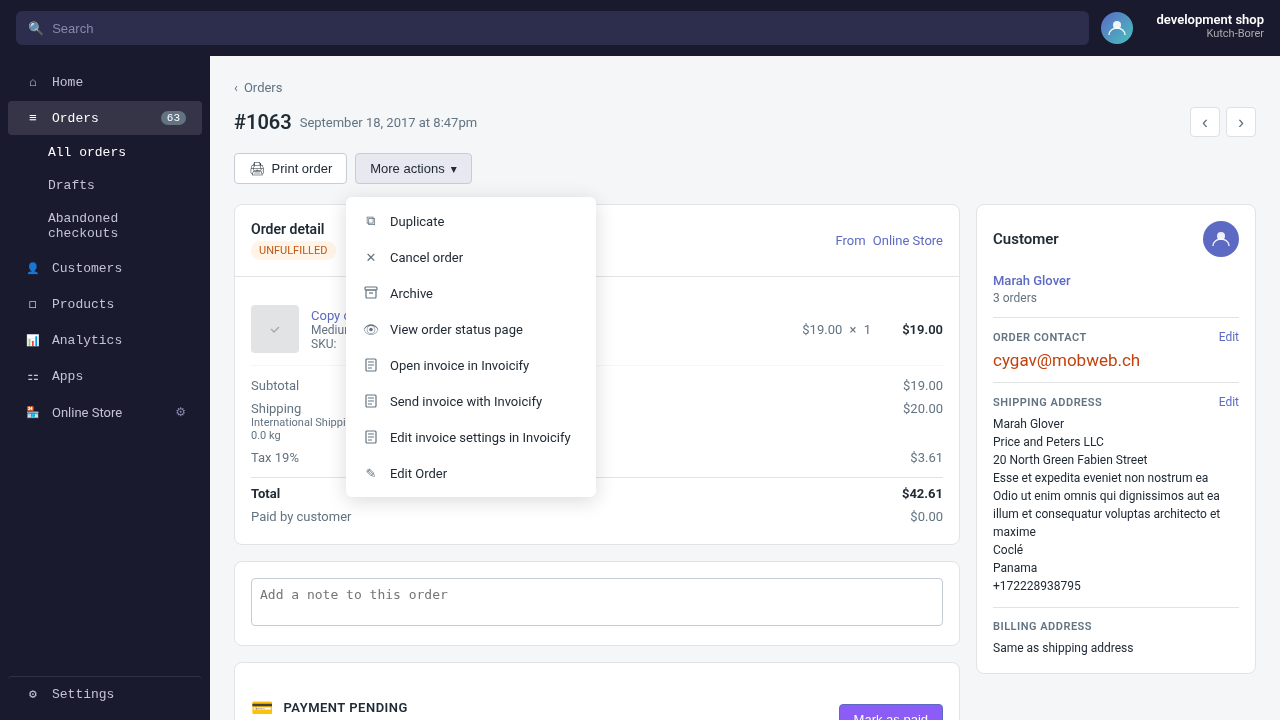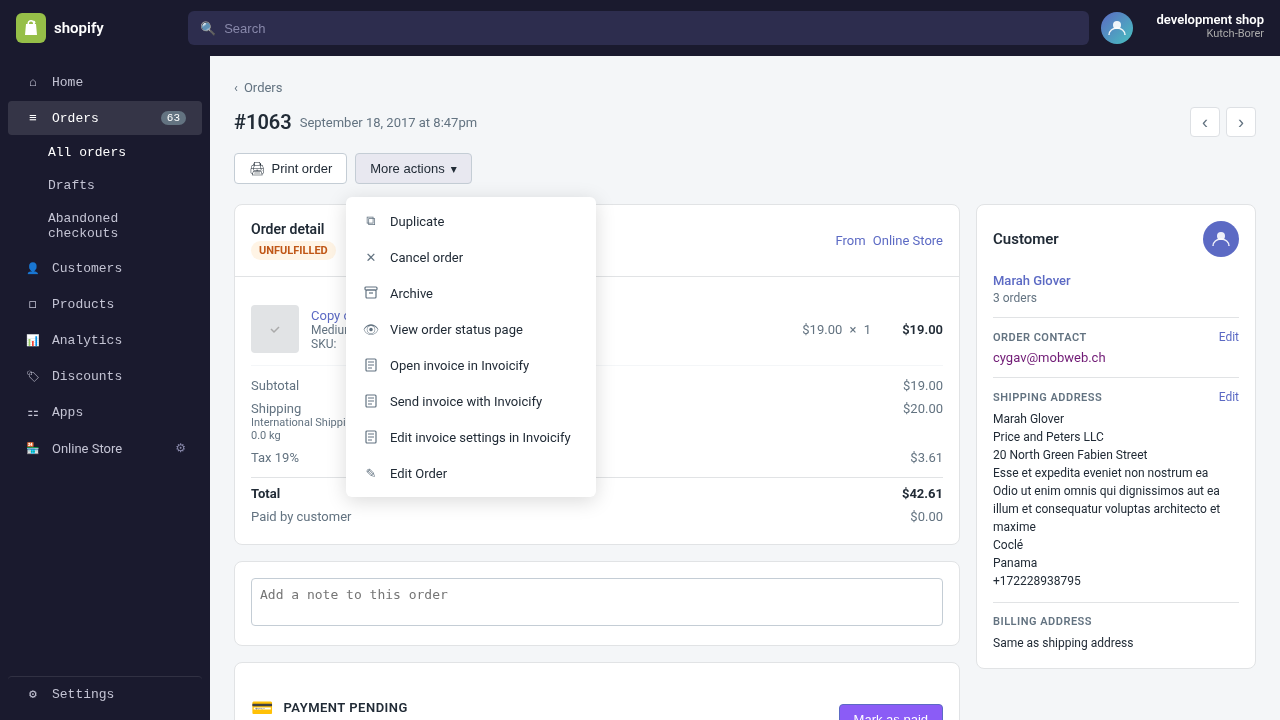--- a/index.html
+++ b/index.html
@@ -52,21 +52,21 @@
     .dropdown-menu { position: absolute; top: 44px; left: 112px; background: white; border-radius: 6px; box-shadow: 0 4px 20px rgba(0,0,0,0.15); z-index: 100; min-width: 250px; padding: 6px 0; }
     .dropdown-item { display: flex; align-items: center; gap: 10px; padding: 9px 16px; cursor: pointer; font-size: 13px; color: #212b36; }
     .dropdown-icon { width: 18px; height: 18px; display: flex; align-items: center; justify-content: center; color: #637381; flex-shrink: 0; }
 
     
     .content-grid { display: grid; grid-template-columns: 1fr 280px; gap: 16px; }
     .card { background: white; border-radius: 8px; border: 1px solid #e1e3e5; margin-bottom: 16px; }
     .card-header { padding: 16px; border-bottom: 1px solid #e1e3e5; display: flex; align-items: center; justify-content: space-between; }
     .card-title { font-weight: 600; font-size: 14px; color: #212b36; }
     .card-body { padding: 16px; }
-    .status-badge { display: inline-flex; align-items: center; gap: 4px; padding: 3px 8px; border-radius: 12px; font-size: 11px; font-weight: 700; text-transform: uppercase; background: #fff4e5; color: #c05717; margin-top: 4px; }
+    .status-badge { display: inline-flex; align-items: center; gap: 4px; padding: 3px 8px; border-radius: 12px; font-size: 11px; font-weight: 400; text-transform: uppercase; background: #fff4e5; color: #c05717; margin-top: 4px; }
     .from-label { font-size: 13px; color: #637381; }
     .from-label span { color: #5c6ac4; }
     .order-item { display: flex; align-items: center; gap: 12px; padding: 12px 0; border-bottom: 1px solid #f4f6f8; }
     .item-img { width: 48px; height: 48px; background: #e1e3e5; border-radius: 4px; display: flex; align-items: center; justify-content: center; color: #637381; flex-shrink: 0; }
     .item-info { flex: 1; }
     .item-name { color: #5c6ac4; font-size: 13px; }
     .item-meta { font-size: 12px; color: #637381; }
     .item-price { text-align: right; font-size: 13px; color: #637381; }
     .item-total { text-align: right; font-size: 13px; font-weight: 600; }
 
@@ -87,50 +87,41 @@
     .customer-card { background: white; border-radius: 8px; border: 1px solid #e1e3e5; padding: 16px; margin-bottom: 16px; }
     .customer-header { display: flex; align-items: center; justify-content: space-between; margin-bottom: 16px; }
     .customer-title { font-weight: 600; font-size: 15px; }
     .customer-avatar { width: 36px; height: 36px; border-radius: 50%; background: #5c6ac4; display: flex; align-items: center; justify-content: center; color: white; font-size: 14px; font-weight: 600; }
     .customer-name { color: #5c6ac4; font-size: 13px; font-weight: 500; margin-bottom: 3px; }
     .customer-orders { font-size: 12px; color: #637381; }
     .section-header { display: flex; align-items: center; justify-content: space-between; margin: 12px 0 6px; }
     .section-label { font-size: 11px; font-weight: 600; text-transform: uppercase; letter-spacing: 0.5px; color: #637381; }
     .edit-link { color: #5c6ac4; font-size: 12px; cursor: pointer; }
     .address-text { font-size: 12px; color: #212b36; line-height: 1.5; }
-    .contact-email { color: #701a75; font-size: 13px; }
+    .contact-email { color: #c2410c; font-size: 17px; }
     .divider { border: none; border-top: 1px solid #e1e3e5; margin: 12px 0; }
 
     
     .chevron-left::before { content: '‹'; font-size: 18px; }
     .chevron-right::before { content: '›'; font-size: 18px; }
     .chevron-down::before { content: '▾'; font-size: 12px; }
     .icon-home::before { content: '⌂'; }
     .icon-orders::before { content: '≡'; }
     .icon-products::before { content: '◻'; }
     .icon-customers::before { content: '👤'; font-size: 11px; }
     .icon-analytics::before { content: '📊'; font-size: 11px; }
     .icon-discounts::before { content: '🏷'; font-size: 11px; }
     .icon-apps::before { content: '⚏'; }
     .icon-settings::before { content: '⚙'; }
     .icon-store::before { content: '🏪'; font-size: 11px; }
   </style>
 </head>
 <body>
 
 <div class="topbar">
-  <div class="topbar-logo">
-    <div class="logo-icon">
-      <svg width="18" height="18" viewBox="0 0 18 18" fill="white" xmlns="http://www.w3.org/2000/svg">
-        <path d="M13.5 3.5C13.3 2.2 12.3 1.5 11.4 1.4L11 4.2C11.7 4.4 12.2 4.8 12.3 5.3L13.5 3.5Z"></path>
-        <path d="M9 1C7 1 5.5 2.5 5.5 4.5V5H4L3 16H15L14 5H12.5V4.5C12.5 2.5 11 1 9 1ZM9 2.5C10.1 2.5 11 3.4 11 4.5V5H7V4.5C7 3.4 7.9 2.5 9 2.5Z"></path>
-      </svg>
-    </div>
-    <span>shopify</span>
-  </div>
 
   <div class="search-bar">
     <span style="color:#8888aa; font-size:13px;">🔍</span>
     <input type="text" placeholder="Search" style="">
   </div>
 
   <div class="topbar-account">
     <div class="account-avatar">
       <svg width="20" height="20" viewBox="0 0 20 20" fill="none">
         <circle cx="10" cy="7" r="4" fill="white" opacity="0.9"></circle>
@@ -169,24 +160,20 @@
       <span class="sidebar-icon icon-customers"></span>
       <span>Customers</span>
     </div>
     <div class="sidebar-item">
       <span class="sidebar-icon icon-products"></span>
       <span>Products</span>
     </div>
     <div class="sidebar-item">
       <span class="sidebar-icon icon-analytics"></span>
       <span>Analytics</span>
-    </div>
-    <div class="sidebar-item">
-      <span class="sidebar-icon icon-discounts"></span>
-      <span>Discounts</span>
     </div>
     <div class="sidebar-item">
       <span class="sidebar-icon icon-apps"></span>
       <span>Apps</span>
     </div>
 
     <div class="sidebar-channel">
       <div class="channel-left">
         <span class="sidebar-icon icon-store"></span>
         <span>Online Store</span>

